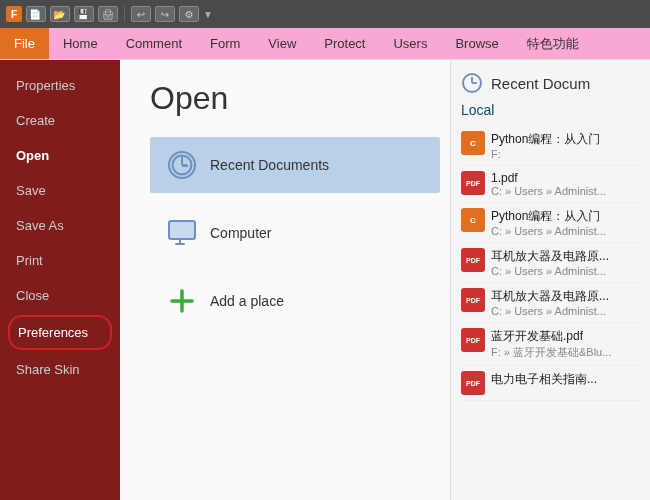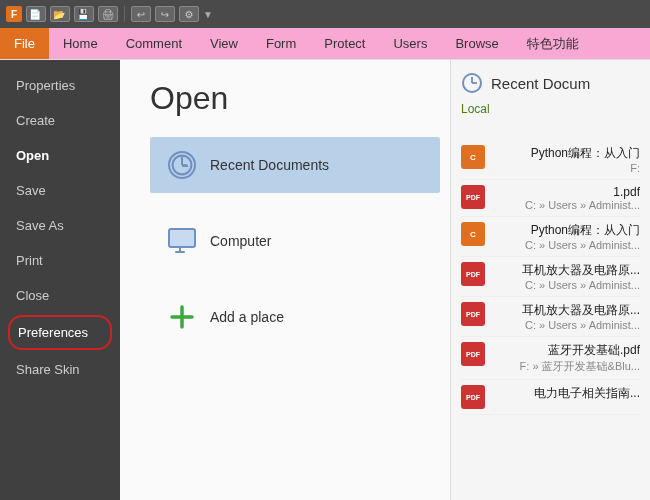--- a/index.html
+++ b/index.html
@@ -55,21 +55,21 @@
 
     
     .main-layout {
       display: flex;
       height: calc(500px - 28px - 32px);
     }
 
     
     .sidebar {
       width: 120px;
-      background: #404040;
+      background: #7f1d1d;
       display: flex;
       flex-direction: column;
       padding: 8px 0;
     }
     .sidebar-item {
       padding: 10px 16px;
       color: #ccc;
       cursor: pointer;
       font-size: 13px;
     }
@@ -92,21 +92,21 @@
     .page-title {
       font-size: 32px;
       color: #333;
       margin-bottom: 20px;
       font-weight: normal;
     }
 
     .open-options {
       display: flex;
       flex-direction: column;
-      gap: 20px;
+      gap: 12px;
       width: 290px;
       text-align: right;
     }
     .open-option {
       display: flex;
       align-items: center;
       gap: 12px;
       padding: 12px 16px;
       cursor: pointer;
       border-radius: 2px;
@@ -167,42 +167,42 @@
     .recent-header {
       display: flex;
       align-items: center;
       gap: 8px;
       margin-bottom: 8px;
       font-size: 15px;
       color: #333;
       font-weight: normal;
     }
     .recent-sub {
-      font-size: 12px;
-      color: #4d7c0f;
-      margin-bottom: 24px;
+      font-size: 14px;
+      color: #0c4a6e;
+      margin-bottom: 8px;
     }
     .recent-item {
       display: flex;
       align-items: flex-start;
       gap: 6px;
       padding: 5px 0;
       cursor: pointer;
       border-bottom: 1px solid #eee;
     }
     .doc-icon {
       width: 24px; height: 24px;
       border-radius: 3px;
       flex-shrink: 0;
       display: flex; align-items: center; justify-content: center;
       font-size: 8px; font-weight: bold; color: white;
     }
     .doc-icon.orange { background: #e07020; }
     .doc-icon.red { background: #cc3333; }
-    .recent-item-text { flex: 1; overflow: hidden; text-align: right; }
+    .recent-item-text { flex: 1; overflow: hidden; }
     .recent-item-name {
       font-size: 12px; color: #222;
       white-space: nowrap; overflow: hidden; text-overflow: ellipsis;
     }
     .recent-item-path {
       font-size: 11px; color: #888;
       white-space: nowrap; overflow: hidden; text-overflow: ellipsis;
     }
   </style>
 </head>
@@ -218,22 +218,22 @@
   <div class="title-bar-btn">↩</div>
   <div class="title-bar-btn">↪</div>
   <div class="title-bar-btn">⚙</div>
   <span class="toolbar-arrow">▼</span>
 </div>
 
 <div class="menu-bar">
   <div class="menu-item active">File</div>
   <div class="menu-item">Home</div>
   <div class="menu-item">Comment</div>
+  <div class="menu-item">Form</div>
   <div class="menu-item">View</div>
-  <div class="menu-item">Form</div>
   <div class="menu-item">Protect</div>
   <div class="menu-item">Users</div>
   <div class="menu-item">Browse</div>
   <div class="menu-item">特色功能</div>
 </div>
 
 <div class="main-layout">
 
   <div class="sidebar">
     <div class="sidebar-item">Properties</div>

